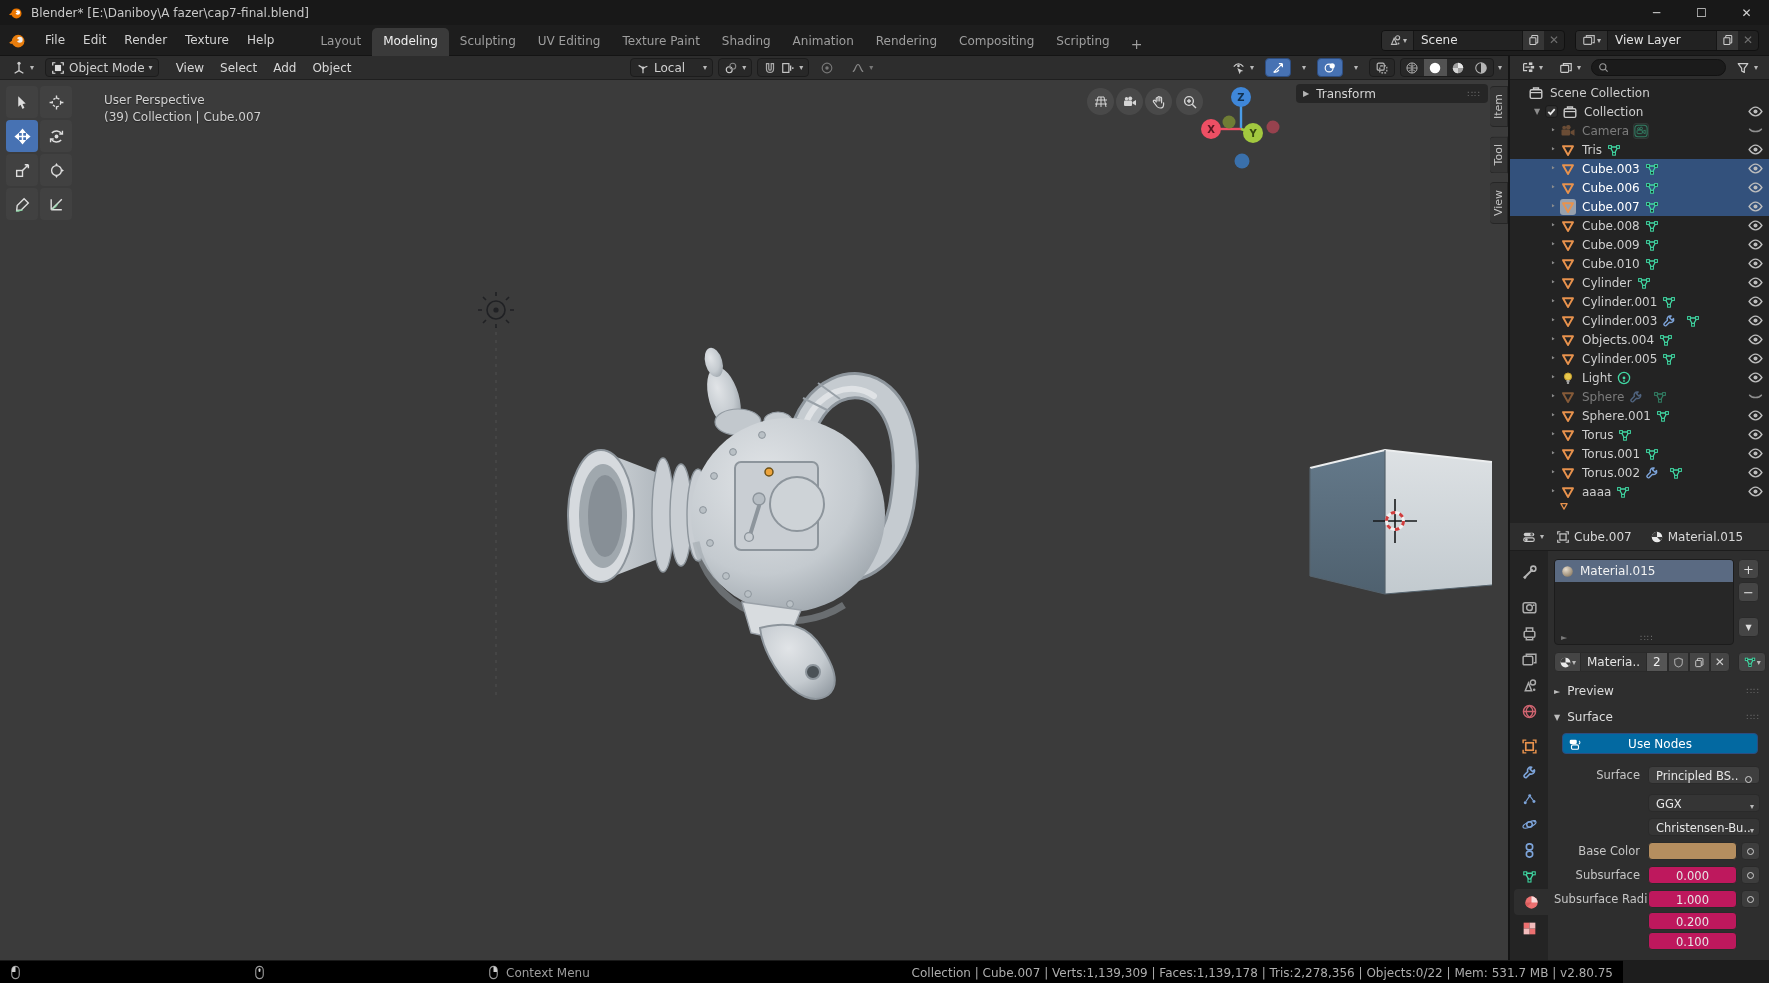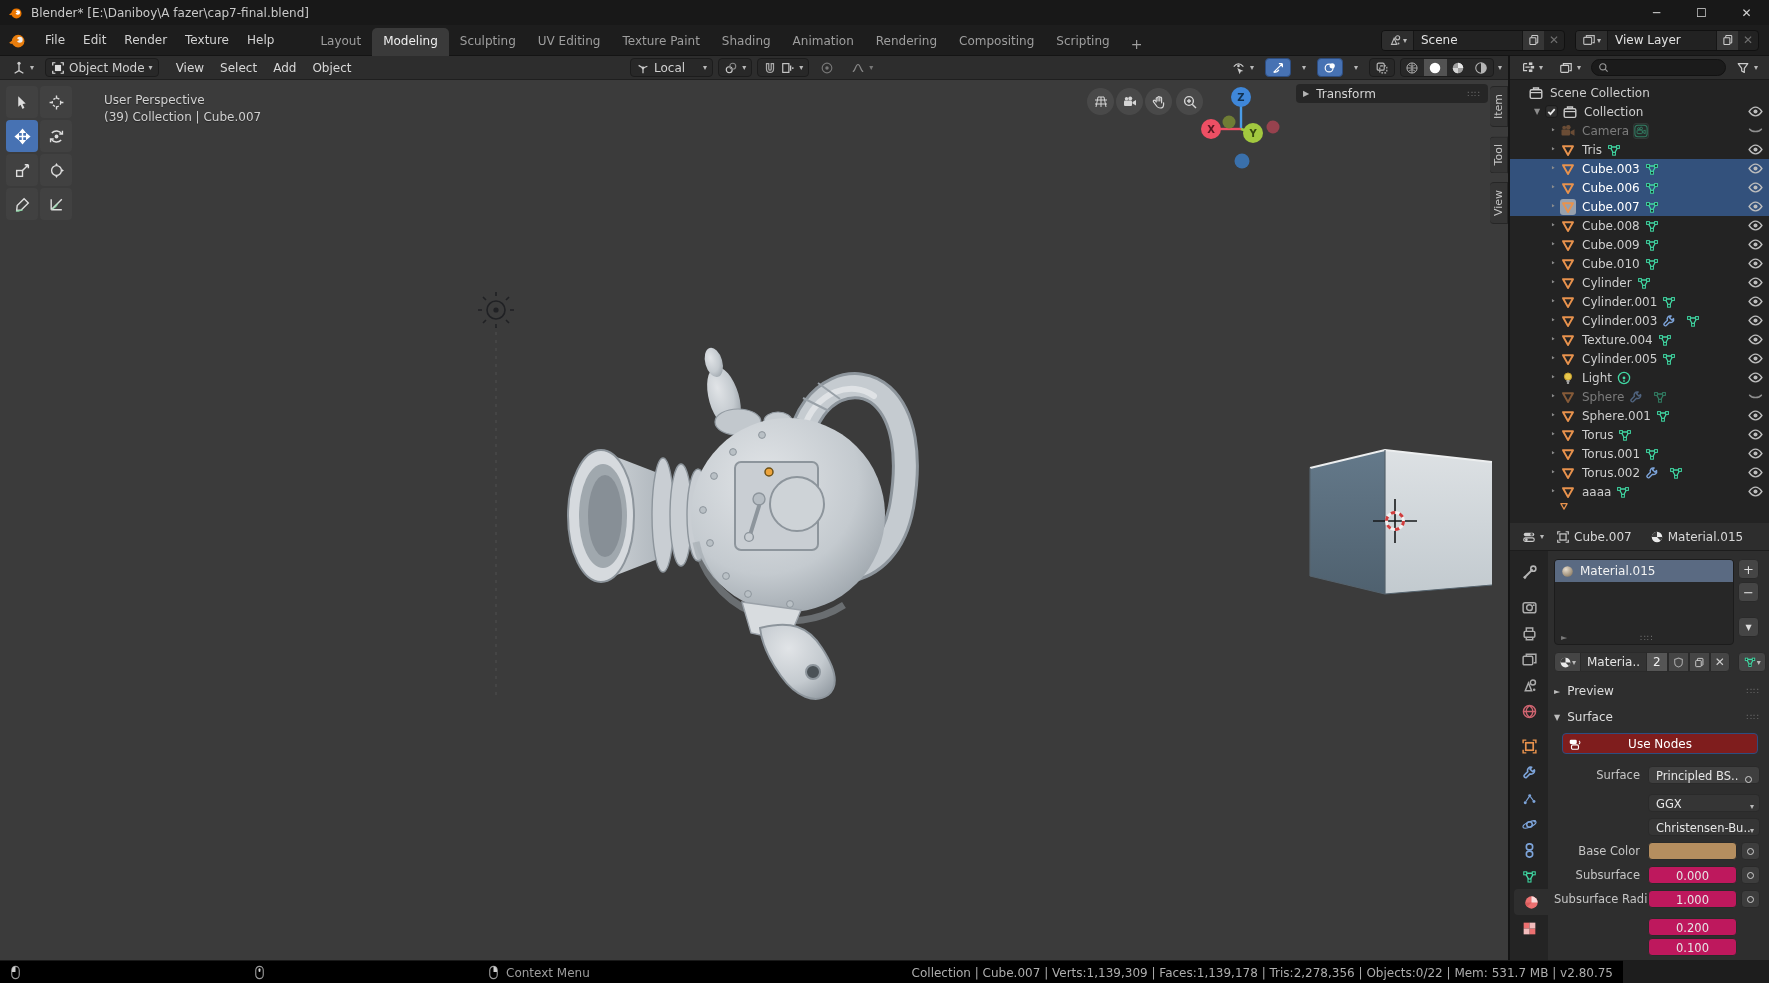--- a/index.html
+++ b/index.html
@@ -105,21 +105,21 @@
   .sq-btn{width:21px;height:20px;background:#454545;border:1px solid #2a2a2a;border-radius:4px;color:#ddd;
     display:flex;align-items:center;justify-content:center;font-size:13px}
   #datablock-row{display:flex;align-items:center;margin-top:7px;gap:0;height:20px}
   .db-chip{height:20px;background:#454545;border:1px solid #2a2a2a;display:flex;align-items:center;justify-content:center;padding:0 4px}
   .db-name{flex:1;background:#333;border-top:1px solid #2a2a2a;border-bottom:1px solid #2a2a2a;height:20px;
     display:flex;align-items:center;padding:0 6px;color:#e3e3e3}
   .db-count{background:#555;color:#f0f0f0;padding:0 6px}
   #db-link{margin-left:8px}
   .panel-hd{display:flex;align-items:center;margin-top:12px;color:#dedede}
   .panel-hd .tri{font-size:8px;color:#bdbdbd;margin-right:7px}
-  #use-nodes{margin:9px 2px 0 8px;height:21px;background:#7f1d1d;border:1px solid #2d4d80;border-radius:4px;
+  #use-nodes{margin:9px 2px 0 8px;height:21px;background:#0369a1;border:1px solid #2d4d80;border-radius:4px;
     display:flex;align-items:center;justify-content:center;color:#fff;position:relative}
   #use-nodes .hicon{position:absolute;left:5px}
   .prow{display:flex;align-items:center;margin-top:6px;height:18px}
   .plabel{width:94px;text-align:right;padding-right:8px;color:#c6c6c6;font-size:11.5px;white-space:nowrap;flex:none}
   .pfield{flex:1;height:18px;background:#3f3f3f;border:1px solid #2a2a2a;border-radius:4px;color:#e6e6e6;
     display:flex;align-items:flex-end;padding:0 7px;position:relative;white-space:nowrap;font-size:11.5px}
   .pfield.menu{background:#353535}
   .pfield.val{background:#be185d;justify-content:center}
   .pfield .chev{position:absolute;right:5px}
   .socket{width:19px;height:18px;margin-left:4px;background:#3d3d3d;border:1px solid #2a2a2a;border-radius:4px;
@@ -954,21 +954,21 @@
               </svg>
             </div>
           </div>
           <div class="ol-row" style="padding-left: 36px;">
             <div class="ol-disc">‣</div>
             <div class="ol-icon">
               <svg viewBox="0 0 16 16" width="100%" height="100%">
                 <path d="M3 4.2h10L8 13z" fill="none" stroke="#e8924d" stroke-width="1.9" stroke-linejoin="round"></path>
               </svg>
             </div>
-            <span class="ol-name">Texture.004</span>
+            <span class="ol-name">Objects.004</span>
             <div class="ol-dicon">
               <svg viewBox="0 0 16 16" width="100%" height="100%">
                 <path d="M4 5h8L8 12z" fill="none" stroke="#42d8a4" stroke-width="1.3"></path>
                 <rect x="2.6" y="3.6" width="2.8" height="2.8" fill="#12231d" stroke="#42d8a4"></rect>
                 <rect x="10.6" y="3.6" width="2.8" height="2.8" fill="#12231d" stroke="#42d8a4"></rect>
                 <rect x="6.6" y="10.4" width="2.8" height="2.8" fill="#12231d" stroke="#42d8a4"></rect>
               </svg>
             </div>
             <div class="ol-eye">
               <svg viewBox="0 0 16 16" width="100%" height="100%">
@@ -1465,21 +1465,21 @@
           </div>
           <div class="prow">
             <span class="plabel">Subsurface Radi..</span>
             <span class="pfield val">
                 <span>1.000</span>
               </span>
             <span class="socket">
                 <i></i>
               </span>
           </div>
-          <div class="prow" style="margin-top:10px">
+          <div class="prow" style="margin-top:4px">
             <span class="plabel"></span>
             <span class="pfield val">
                 <span>0.200</span>
               </span>
             <span style="width:23px;flex:none"></span>
           </div>
           <div class="prow" style="margin-top:2px">
             <span class="plabel"></span>
             <span class="pfield val">
                 <span>0.100</span>

